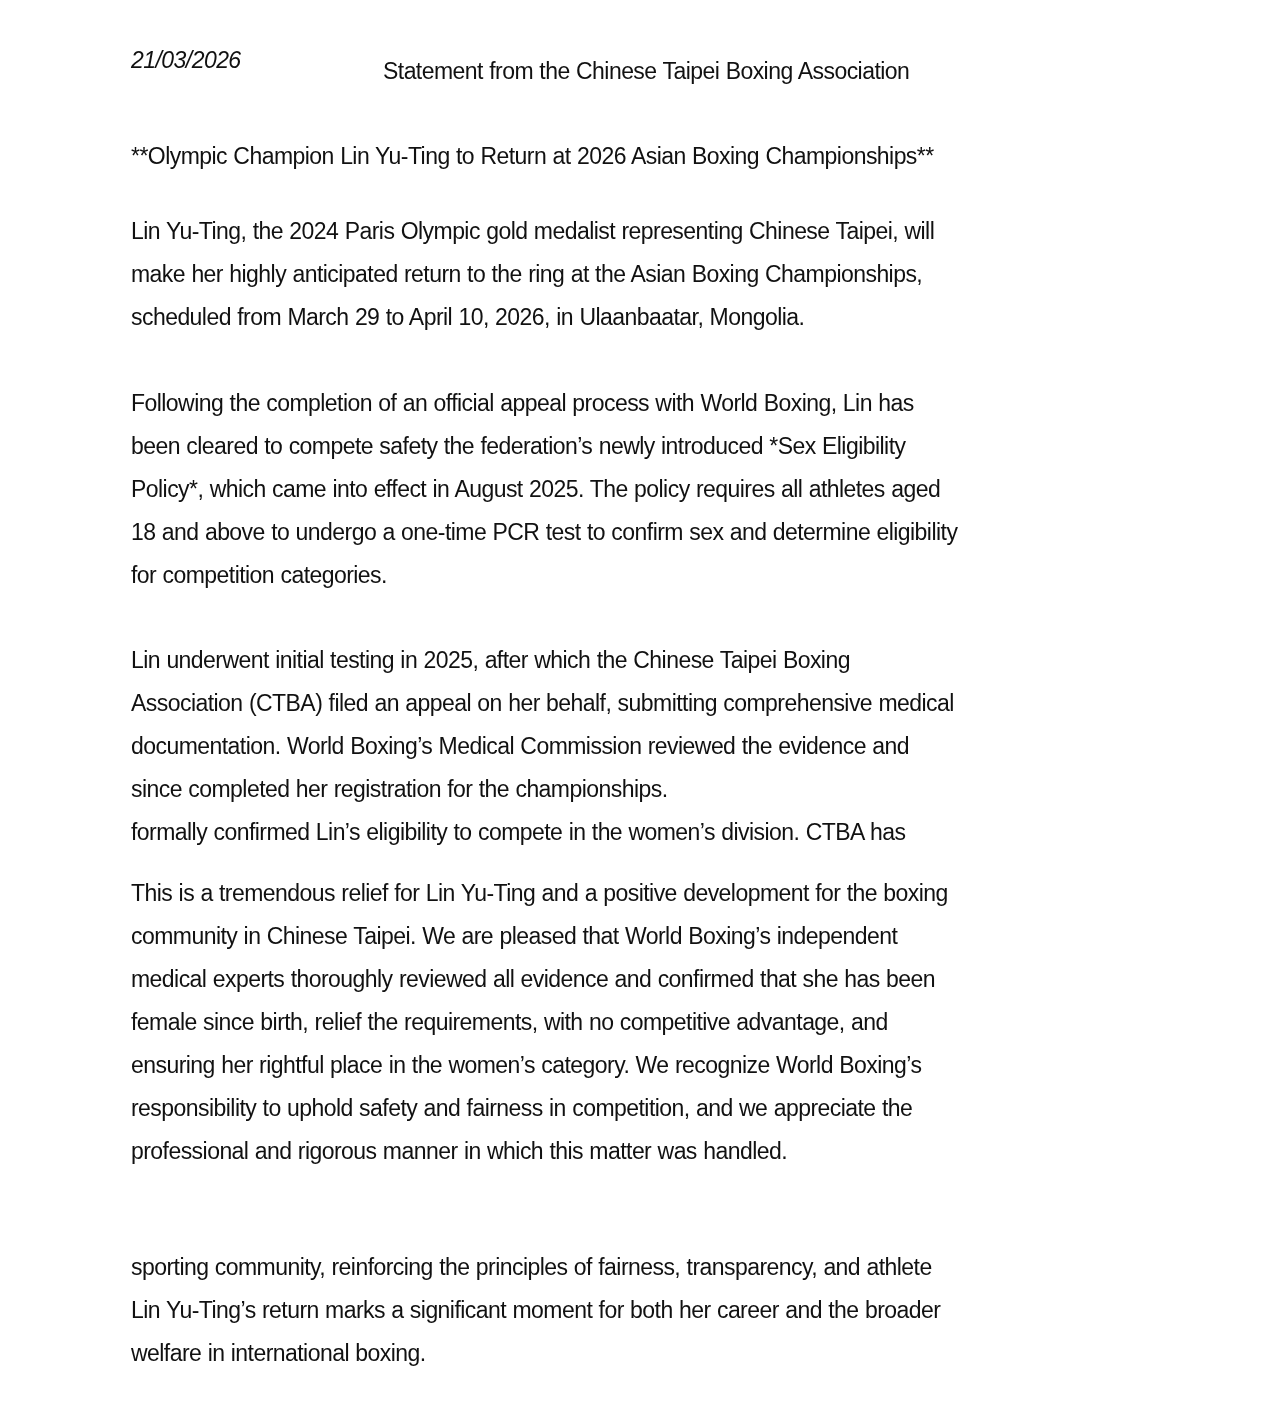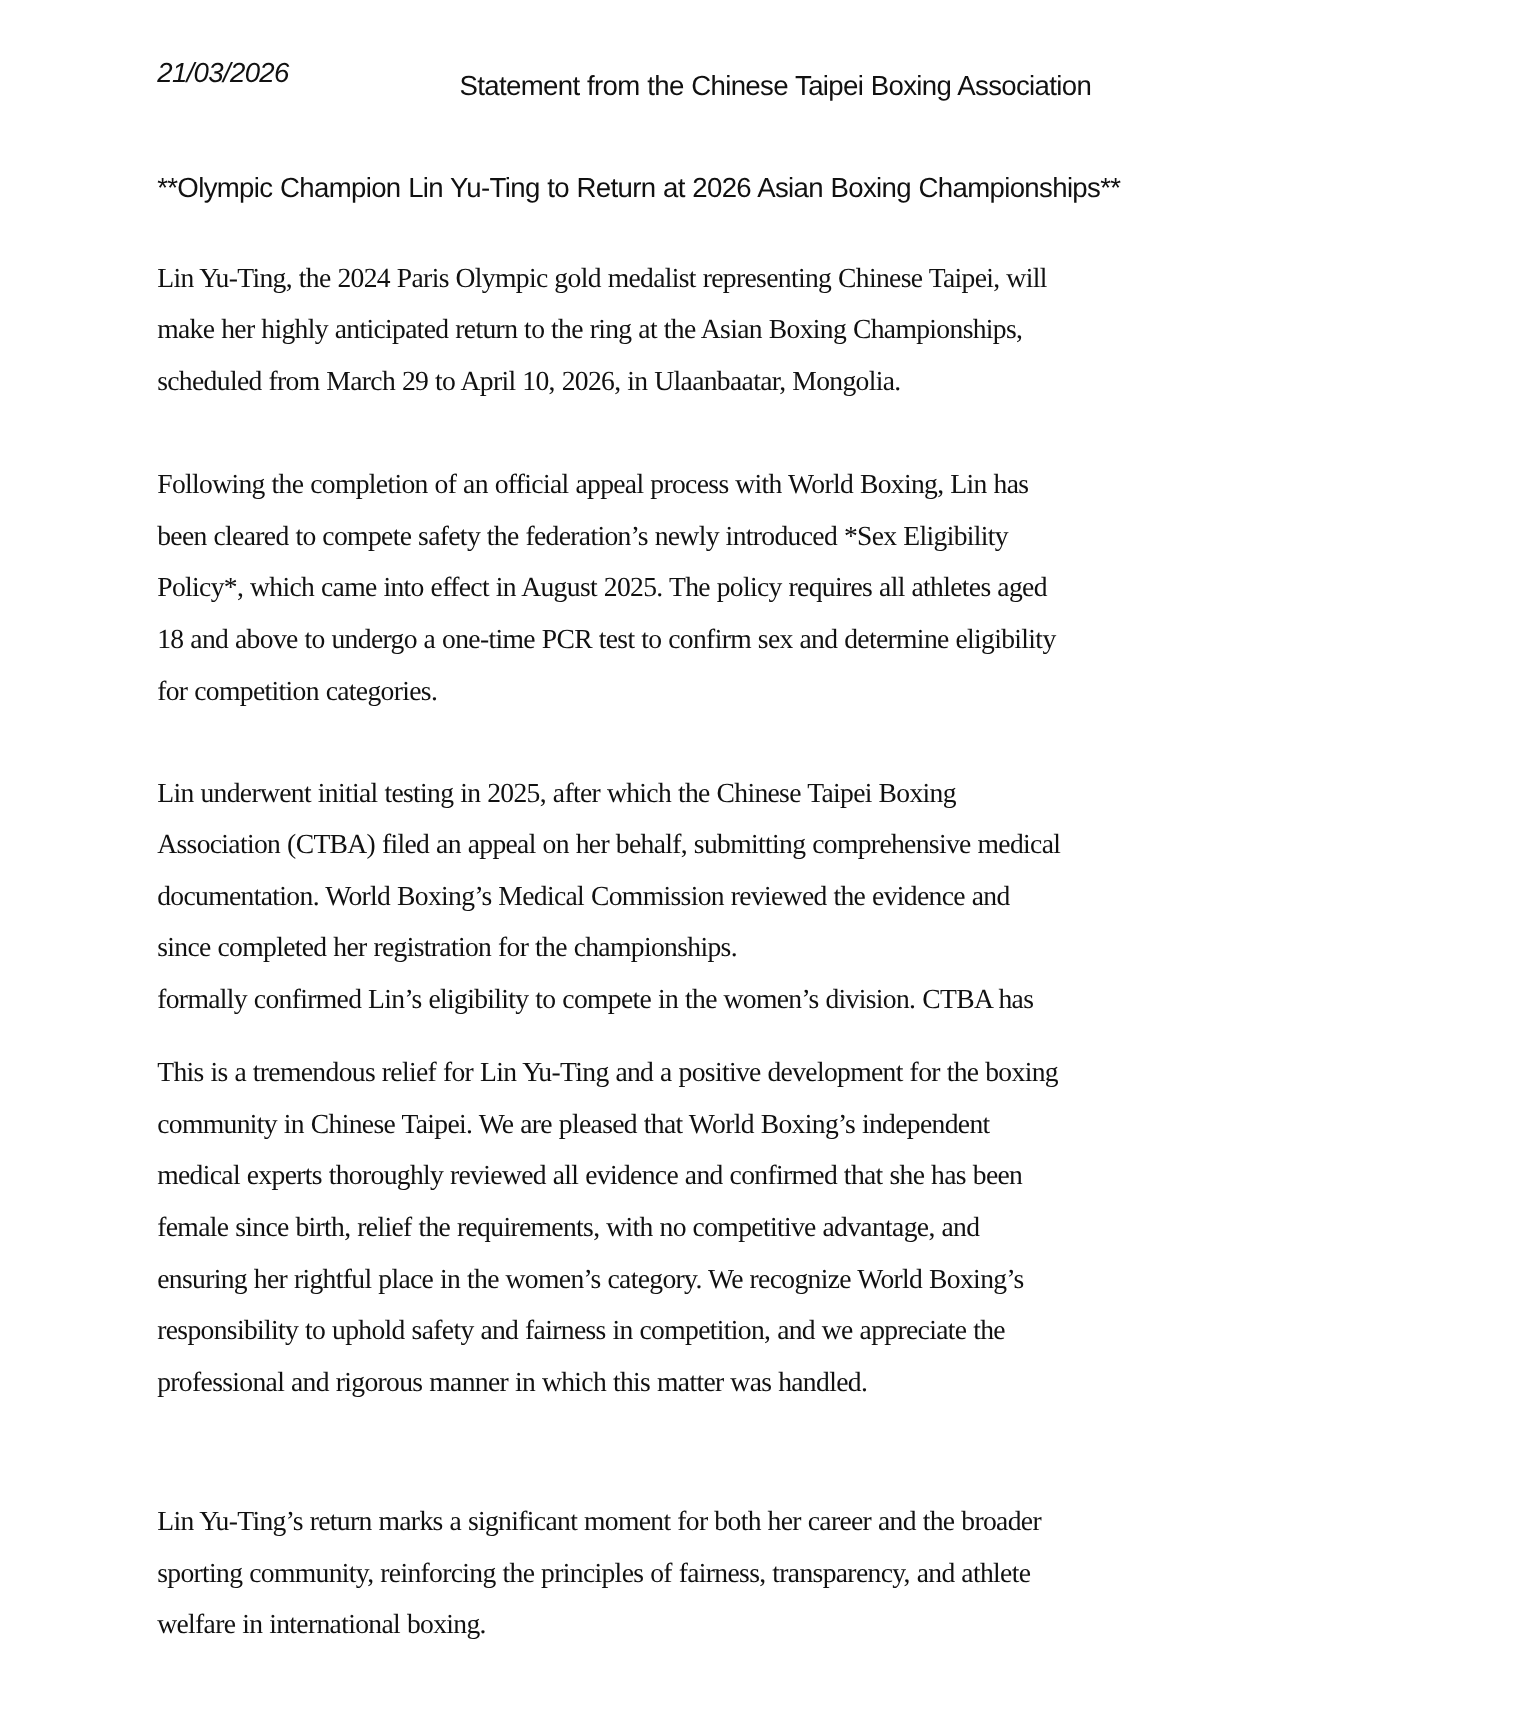--- a/index.html
+++ b/index.html
@@ -49,21 +49,20 @@
     }
     .headline {
       position: absolute;
       top: 135px;
       left: 0;
     }
     .para {
       position: absolute;
       left: 0;
       margin: 0;
-      font-family: Liberation Serif, serif;
     }
     .para .ln {
       display: block;
       height: 43px;
     }
     #p1 { top: 210px; }
     #p2 { top: 382px; }
     #p3 { top: 639px; }
     #p4 { top: 872px; }
     #p5 { top: 1246px; }
@@ -106,18 +105,18 @@
     <span class="ln">This is a tremendous relief for Lin Yu-Ting and a positive development for the boxing</span>
     <span class="ln">community in Chinese Taipei. We are pleased that World Boxing’s independent</span>
     <span class="ln">medical experts thoroughly reviewed all evidence and confirmed that she has been</span>
     <span class="ln">female since birth, relief the requirements, with no competitive advantage, and</span>
     <span class="ln">ensuring her rightful place in the women’s category. We recognize World Boxing’s</span>
     <span class="ln">responsibility to uphold safety and fairness in competition, and we appreciate the</span>
     <span class="ln">professional and rigorous manner in which this matter was handled.</span>
   </p>
 
   <p class="para line-block" id="p5">
+    <span class="ln">sporting community, reinforcing the principles of fairness, transparency, and athlete</span>
     <span class="ln">Lin Yu-Ting’s return marks a significant moment for both her career and the broader</span>
-    <span class="ln">sporting community, reinforcing the principles of fairness, transparency, and athlete</span>
     <span class="ln">welfare in international boxing.</span>
   </p>
 
 </div>
 
 </body></html>

